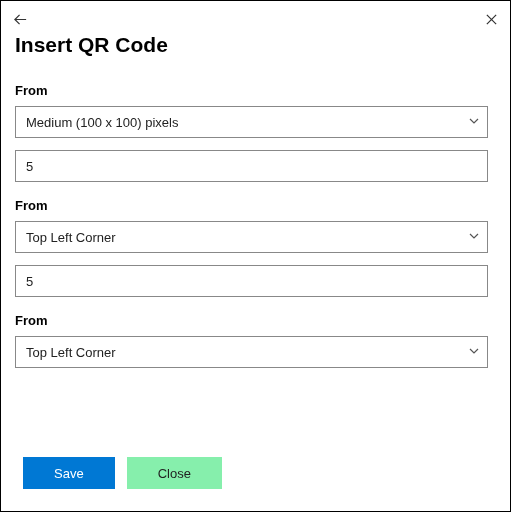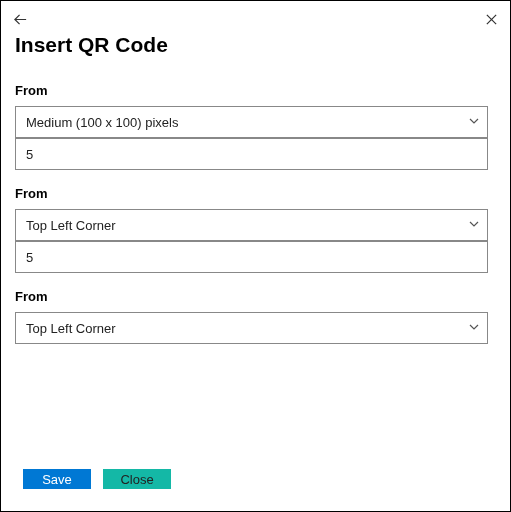--- a/index.html
+++ b/index.html
@@ -44,20 +44,21 @@
     .field-label {
       font-size: 13px;
       font-weight: 600;
       color: #000;
       margin-bottom: 8px;
       margin-top: 4px;
     }
     .select-wrap {
       position: relative;
       width: 100%;
+      margin-bottom: 12px;
     }
     .select, .text-input {
       width: 100%;
       height: 32px;
       border: 1px solid #888;
       background: #fff;
       padding: 0 10px;
       font-size: 13px;
       color: #222;
       font-family: inherit;
@@ -74,38 +75,38 @@
       transform: translateY(-50%);
       pointer-events: none;
       color: #555;
     }
     .footer {
       padding: 0 22px 22px 22px;
       display: flex;
       gap: 12px;
     }
     .btn {
-      height: 20px;
+      height: 32px;
       min-width: 68px;
-      padding: 0 8px;
+      padding: 0 31px;
       font-size: 13px;
       font-family: inherit;
       border: none;
       cursor: pointer;
       display: flex;
       align-items: center;
       justify-content: center;
     }
     .btn-primary {
       background: #0078d4;
       color: #fff;
       font-weight: 400;
     }
     .btn-secondary {
-      background: #14b8a6;
+      background: #86efac;
       color: #222;
     }
   </style>
 </head>
 <body>
 
 <div class="header-icons">
   <div class="icon-btn">
     <svg width="15" height="15" viewBox="0 0 16 16" fill="none" stroke="currentColor" stroke-width="1.3">
       <path d="M7 3 L2 8 L7 13 M2 8 L14 8"></path>

